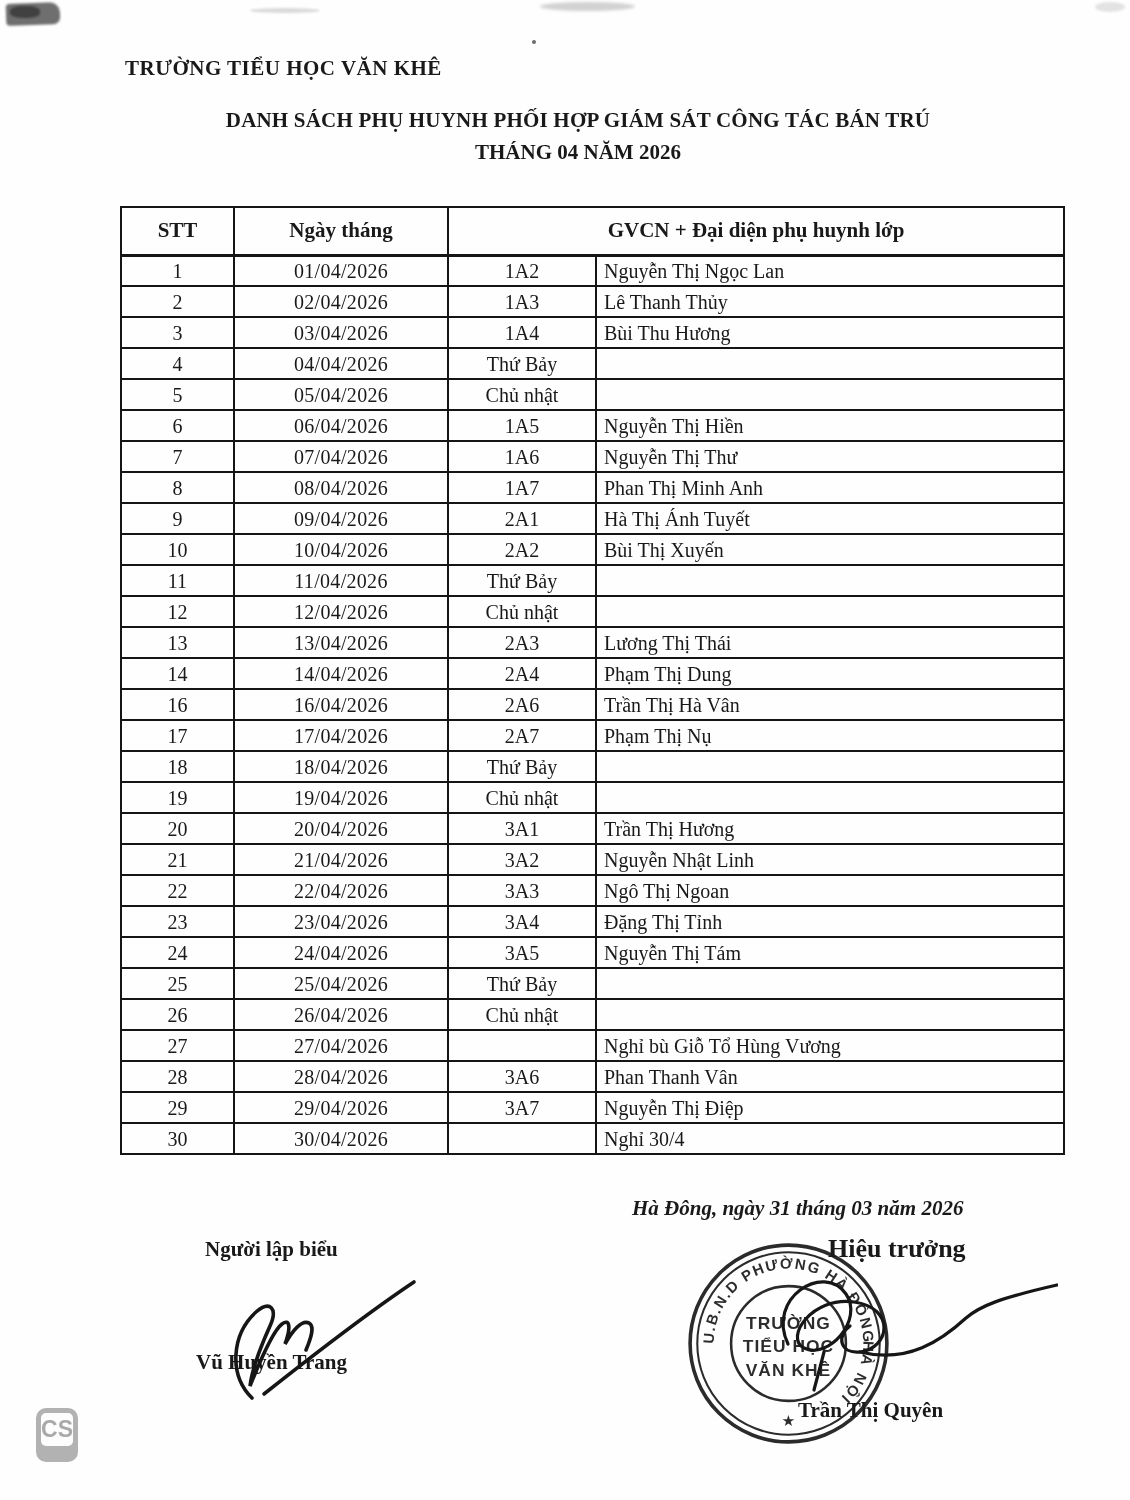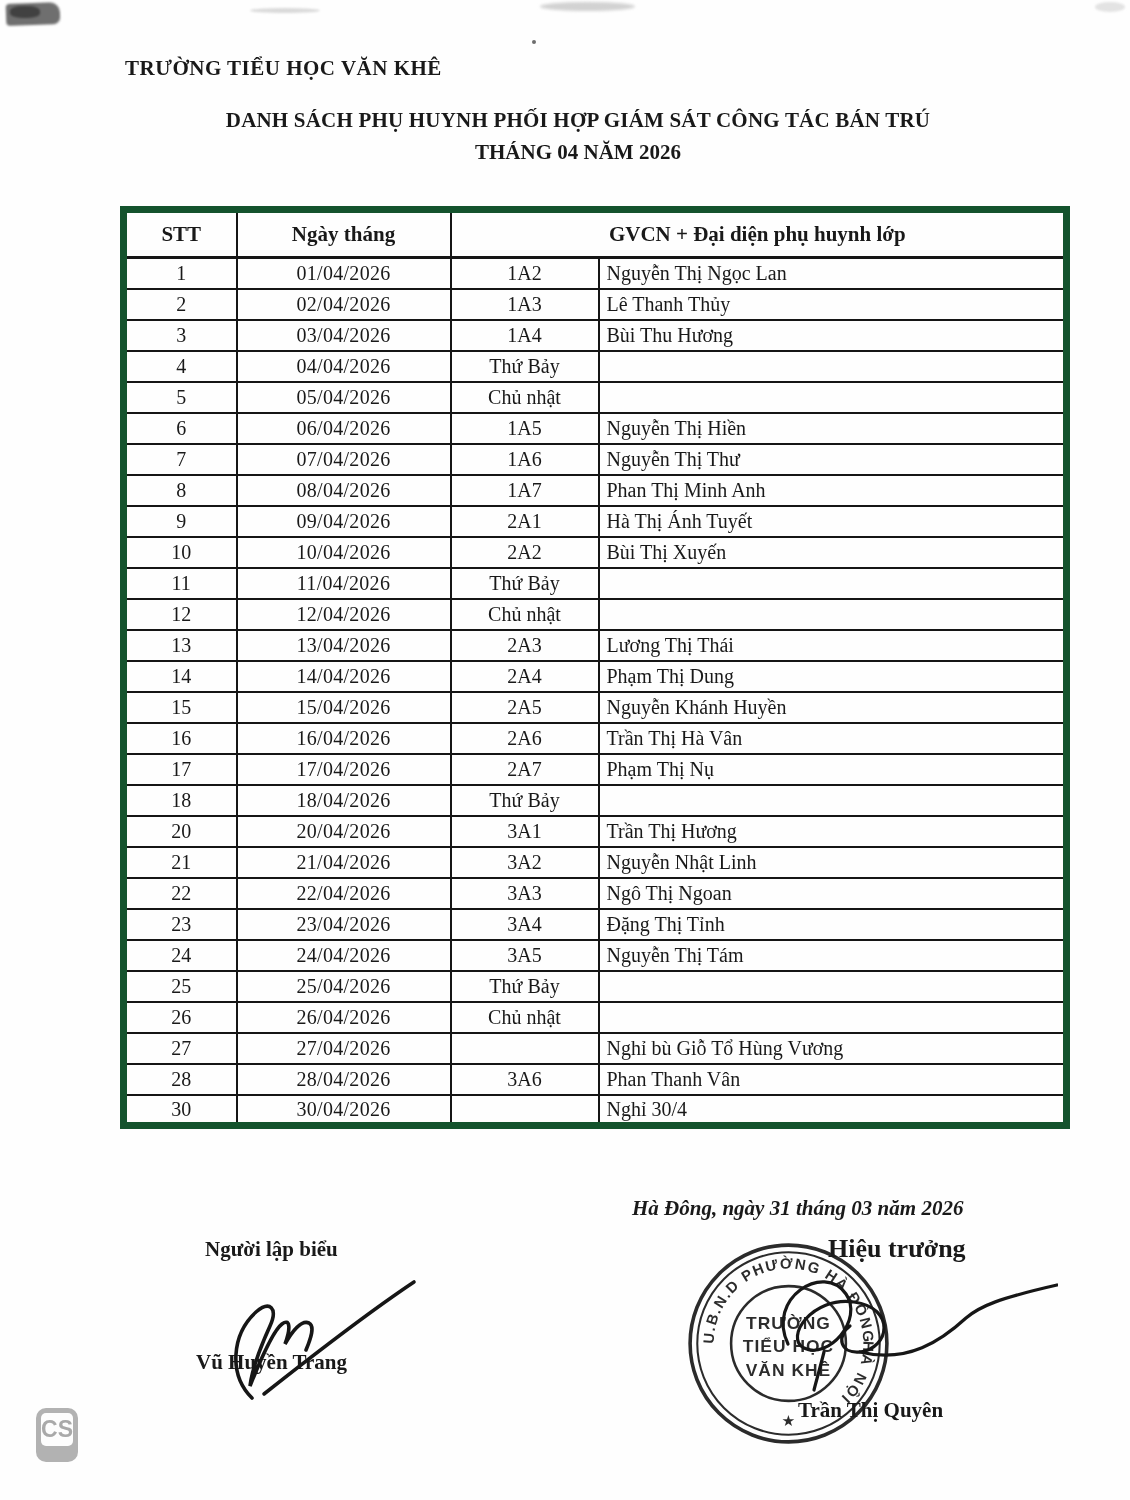--- a/index.html
+++ b/index.html
@@ -13,21 +13,21 @@
   .smudge-tl2 { position:absolute; left:10px; top:6px; width:30px; height:12px; background:#2e2e2e; border-radius:40%; opacity:.7; filter:blur(1px); }
   .smudge-a   { position:absolute; left:250px; top:8px; width:70px; height:5px; background:#dadada; border-radius:50%; filter:blur(1px); }
   .smudge-b   { position:absolute; left:540px; top:2px; width:95px; height:9px; background:#d2d2d2; border-radius:50%; filter:blur(1.5px); }
   .smudge-c   { position:absolute; left:1095px; top:2px; width:30px; height:10px; background:#e3e3e3; border-radius:50%; filter:blur(1px); }
   .dot-a      { position:absolute; left:532px; top:40px; width:4px; height:4px; background:#6d6d6d; border-radius:50%; }
 
   .school-name { position:absolute; left:125px; top:56px; font-size:21px; font-weight:bold; letter-spacing:.5px; }
   .doc-title   { position:absolute; left:163px; top:108px; width:830px; font-size:21px; font-weight:bold; text-align:center; letter-spacing:.2px; }
   .doc-sub     { position:absolute; left:163px; top:140px; width:830px; font-size:21px; font-weight:bold; text-align:center; }
 
-  table.schedule { position:absolute; left:120px; top:206px; width:943px; border-collapse:collapse; table-layout:fixed; border:7px solid #14532d; }
+  table.schedule { position:absolute; left:120px; top:206px; width:943px; border-collapse:collapse; table-layout:fixed; border:2px solid #14532d; }
   .schedule th, .schedule td { border:2px solid #151515; vertical-align:middle; }
   .schedule thead th { height:48px; font-size:21px; font-weight:bold; text-align:center; border-bottom-width:3px; }
   .schedule tbody tr { height:31px; }
   .schedule td { font-size:20px; line-height:1; }
   .c-stt   { text-align:center; }
   .c-date  { text-align:center; letter-spacing:.3px; }
   .c-class { text-align:center; }
   .c-name  { text-align:left; padding-left:7px; }
 
   .date-line { position:absolute; left:632px; top:1196px; font-size:21px; font-style:italic; font-weight:bold; z-index:2; }
@@ -159,44 +159,44 @@
           <td class="c-class">2A3</td>
           <td class="c-name">Lương Thị Thái</td>
         </tr>
         <tr>
           <td class="c-stt">14</td>
           <td class="c-date">14/04/2026</td>
           <td class="c-class">2A4</td>
           <td class="c-name">Phạm Thị Dung</td>
         </tr>
         <tr>
-          <td class="c-stt">15</td>
-          <td class="c-date">15/04/2026</td>
-          <td class="c-class">2A5</td>
-          <td class="c-name">Nguyễn Khánh Huyền</td>
-        </tr>
-        <tr>
           <td class="c-stt">16</td>
           <td class="c-date">16/04/2026</td>
           <td class="c-class">2A6</td>
           <td class="c-name">Trần Thị Hà Vân</td>
         </tr>
         <tr>
           <td class="c-stt">17</td>
           <td class="c-date">17/04/2026</td>
           <td class="c-class">2A7</td>
           <td class="c-name">Phạm Thị Nụ</td>
         </tr>
         <tr>
           <td class="c-stt">18</td>
           <td class="c-date">18/04/2026</td>
           <td class="c-class">Thứ Bảy</td>
           <td class="c-name"></td>
         </tr>
         <tr>
+          <td class="c-stt">19</td>
+          <td class="c-date">19/04/2026</td>
+          <td class="c-class">Chủ nhật</td>
+          <td class="c-name"></td>
+        </tr>
+        <tr>
           <td class="c-stt">20</td>
           <td class="c-date">20/04/2026</td>
           <td class="c-class">3A1</td>
           <td class="c-name">Trần Thị Hương</td>
         </tr>
         <tr>
           <td class="c-stt">21</td>
           <td class="c-date">21/04/2026</td>
           <td class="c-class">3A2</td>
           <td class="c-name">Nguyễn Nhật Linh</td>
@@ -235,20 +235,26 @@
           <td class="c-stt">27</td>
           <td class="c-date">27/04/2026</td>
           <td class="c-class"></td>
           <td class="c-name">Nghỉ bù Giỗ Tổ Hùng Vương</td>
         </tr>
         <tr>
           <td class="c-stt">28</td>
           <td class="c-date">28/04/2026</td>
           <td class="c-class">3A6</td>
           <td class="c-name">Phan Thanh Vân</td>
+        </tr>
+        <tr>
+          <td class="c-stt">29</td>
+          <td class="c-date">29/04/2026</td>
+          <td class="c-class">3A7</td>
+          <td class="c-name">Nguyễn Thị Điệp</td>
         </tr>
         <tr>
           <td class="c-stt">30</td>
           <td class="c-date">30/04/2026</td>
           <td class="c-class"></td>
           <td class="c-name">Nghỉ 30/4</td>
         </tr>
       </tbody>
   </table>
 

